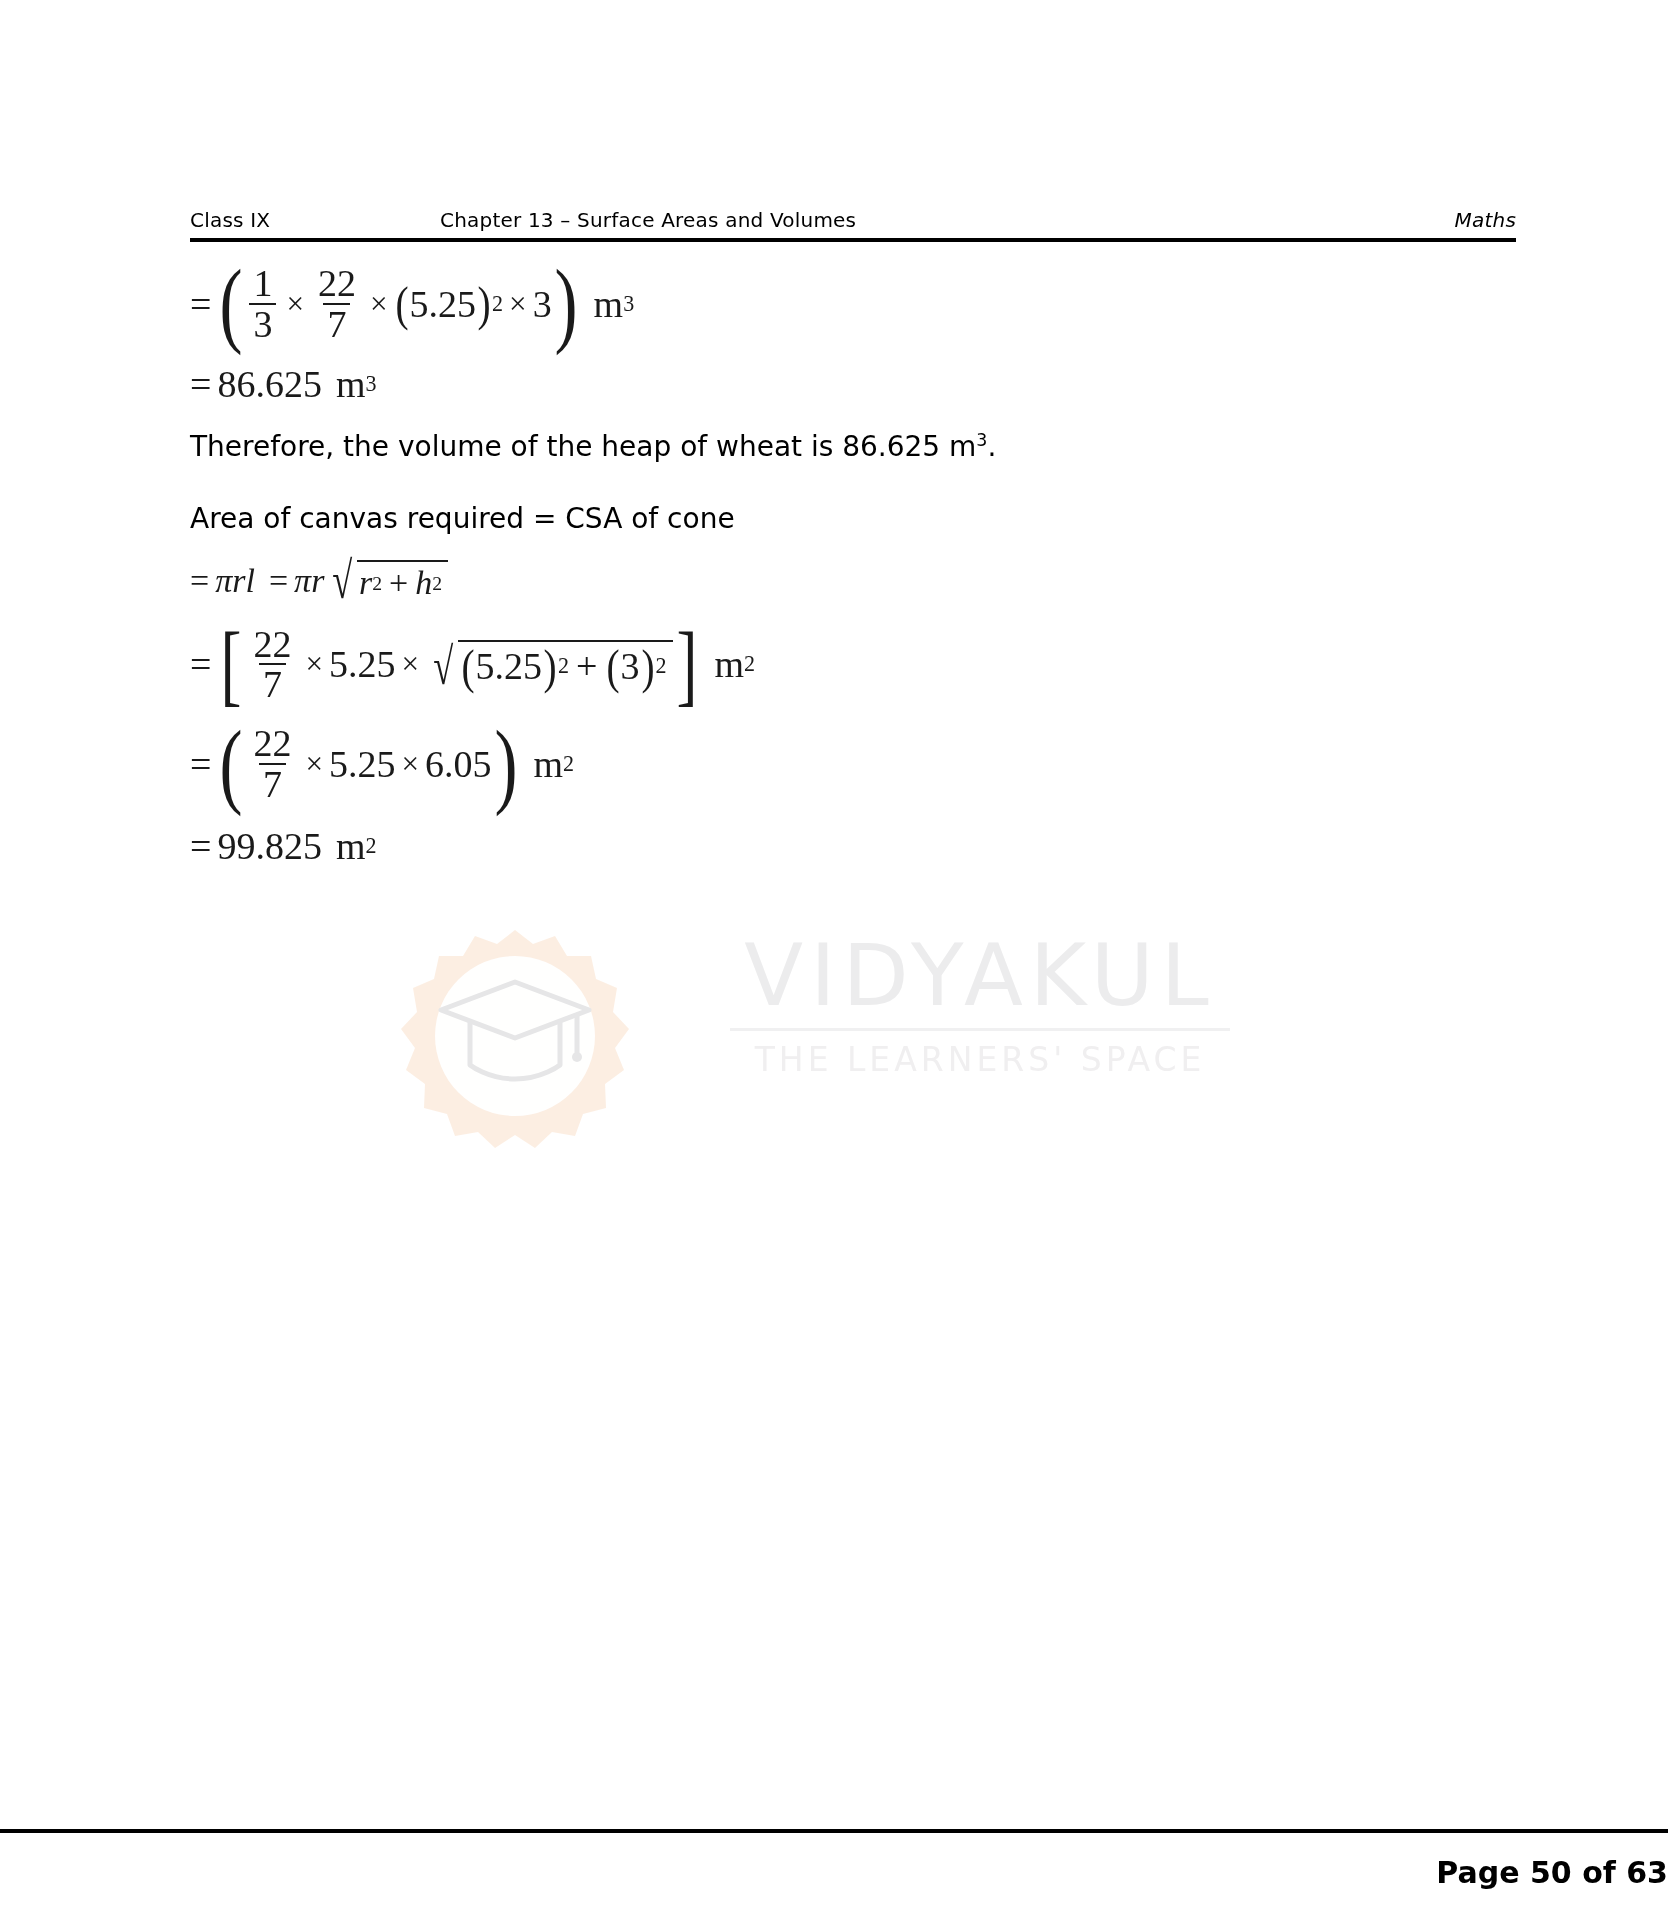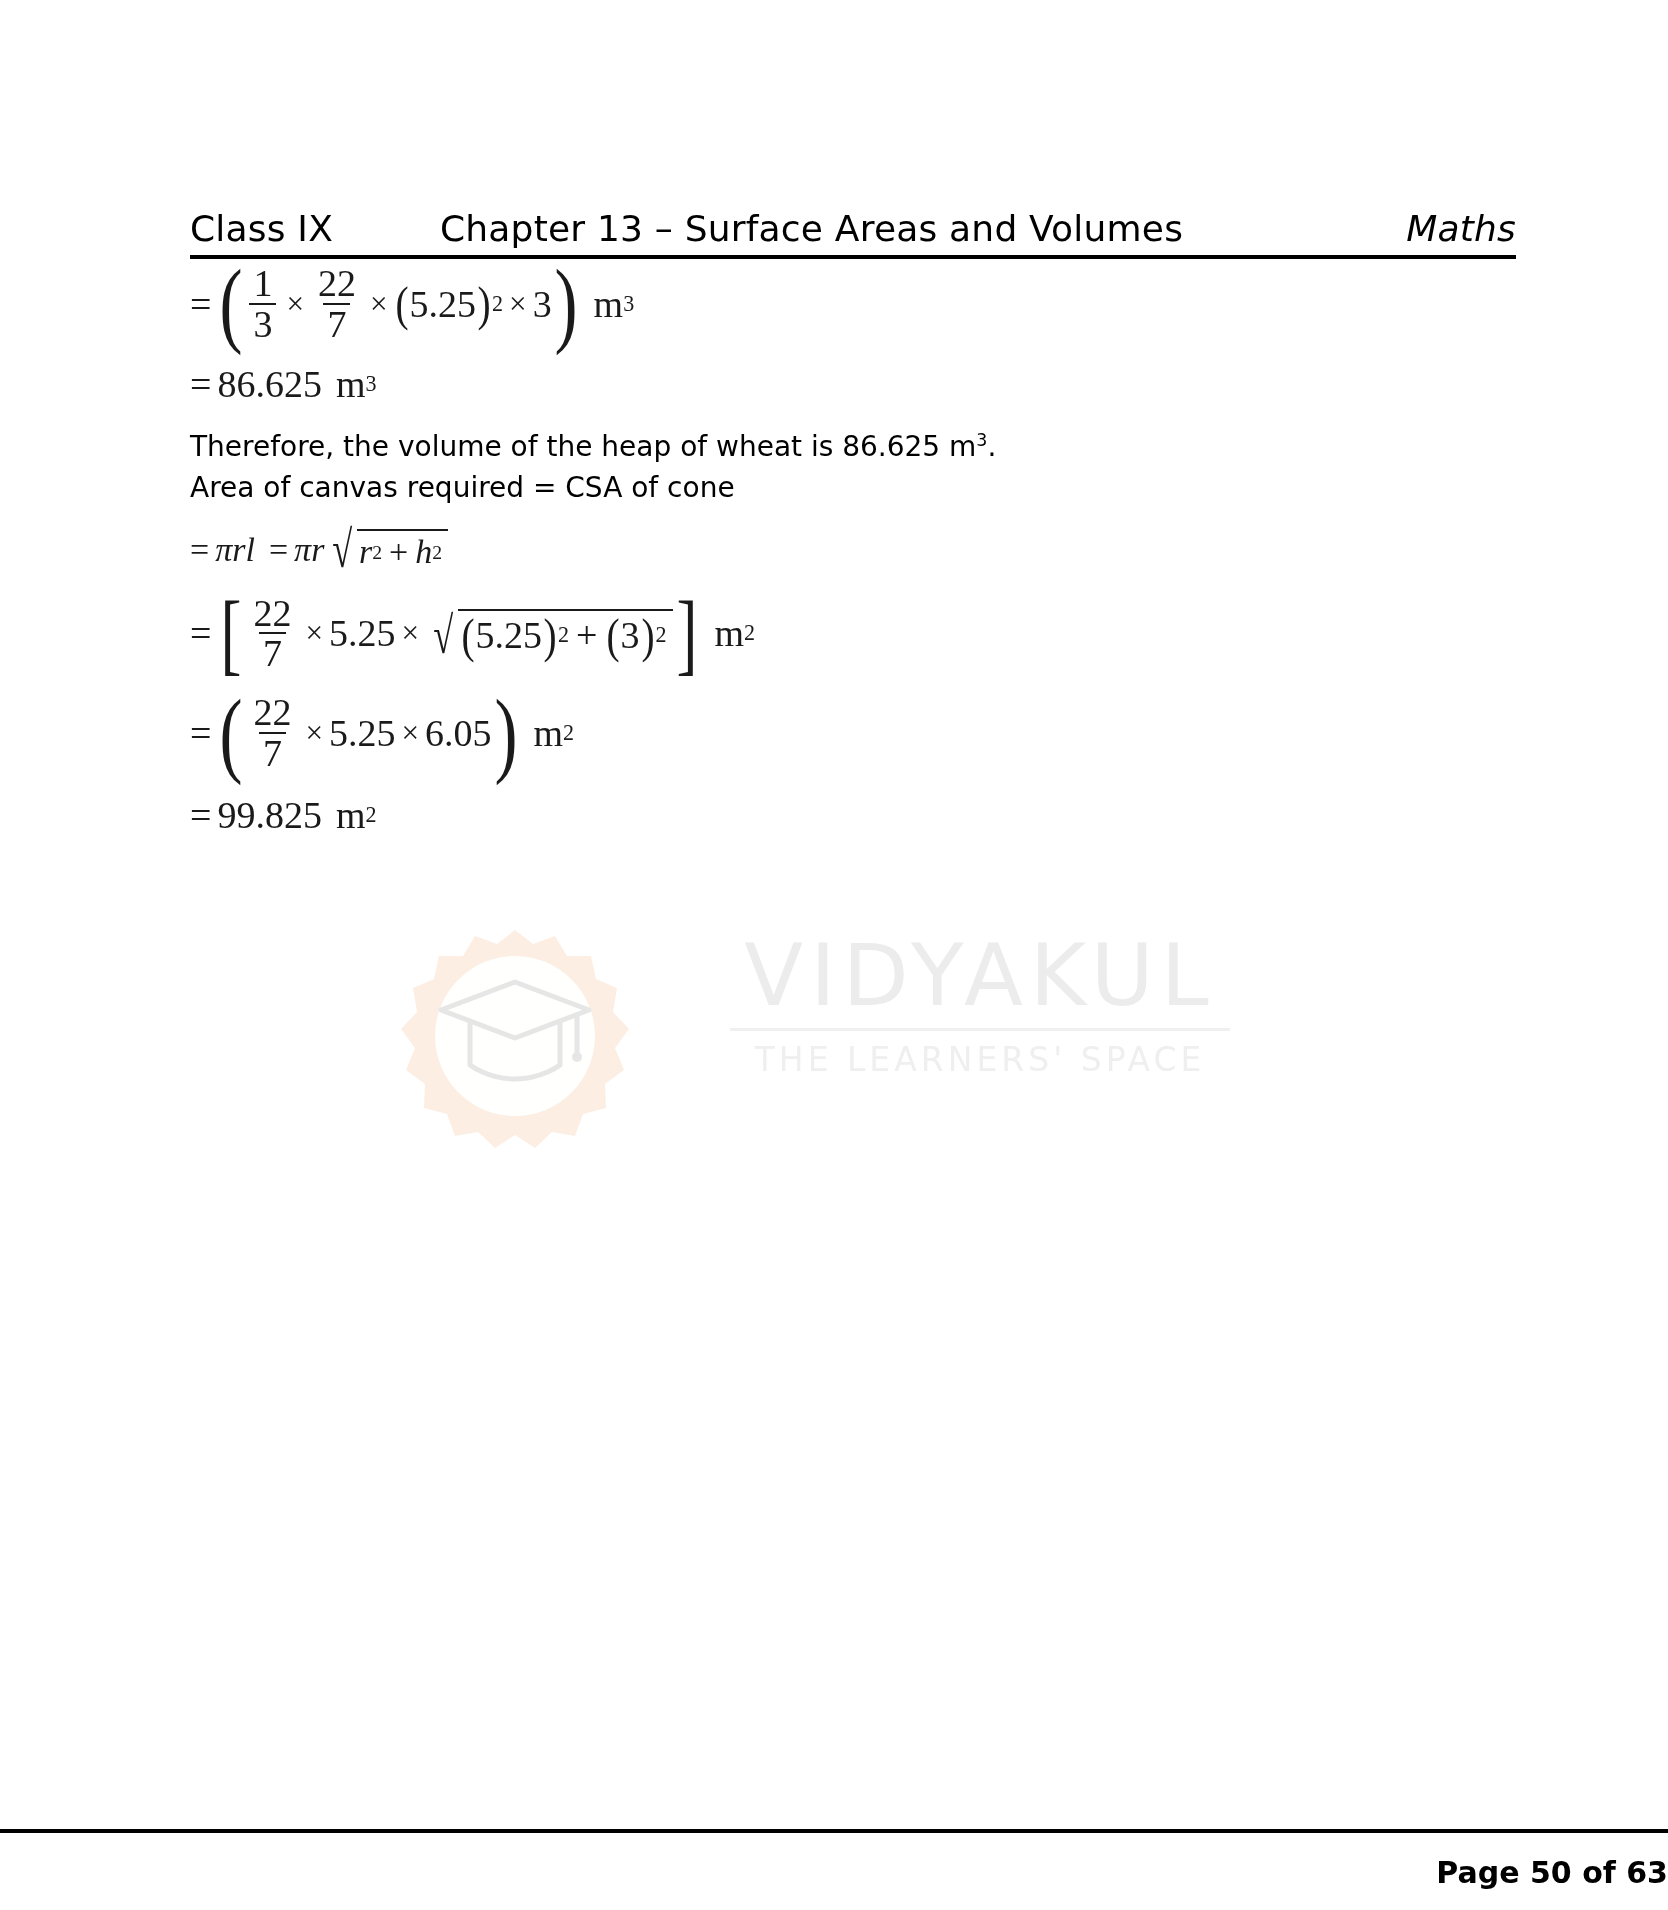--- a/index.html
+++ b/index.html
@@ -24,21 +24,21 @@
   
   .header {
     position: absolute;
     left: 190px;
     top: 208px;
     width: 1326px;
     border-bottom: 4px solid #000;
     padding-bottom: 6px;
     display: flex;
     align-items: baseline;
-    font-size: 36px;
+    font-size: 20px;
     letter-spacing: 0.2px;
   }
   .header .h-left {
     width: 250px;
     text-align: left;
     white-space: nowrap;
   }
   .header .h-center {
     flex: 1;
     white-space: nowrap;
@@ -267,21 +267,21 @@
       <span class="eq">=</span>
       <span>86.625</span>
       <span class="unit">m</span>
         <sup>3</sup>
     </div>
 
     <div class="para" style="margin-top:22px;">
       <span>Therefore, the volume of the heap of wheat is 86.625 m</span><sup>3</sup><span>.</span>
     </div>
 
-    <div class="para" style="margin-top:4px;">Area of canvas required = CSA of cone</div>
+    <div class="para" style="margin-top:35px;">Area of canvas required = CSA of cone</div>
 
     <div class="math" style="margin-top:22px; font-size:34px;">
       <span class="eq">=</span>
       <span class="it">π</span>
         <span class="it">r</span>
         <span class="it">l</span>
       <span class="eq" style="margin-left:14px;">=</span>
       <span class="it">π</span>
         <span class="it">r</span>
       <span class="radical">

